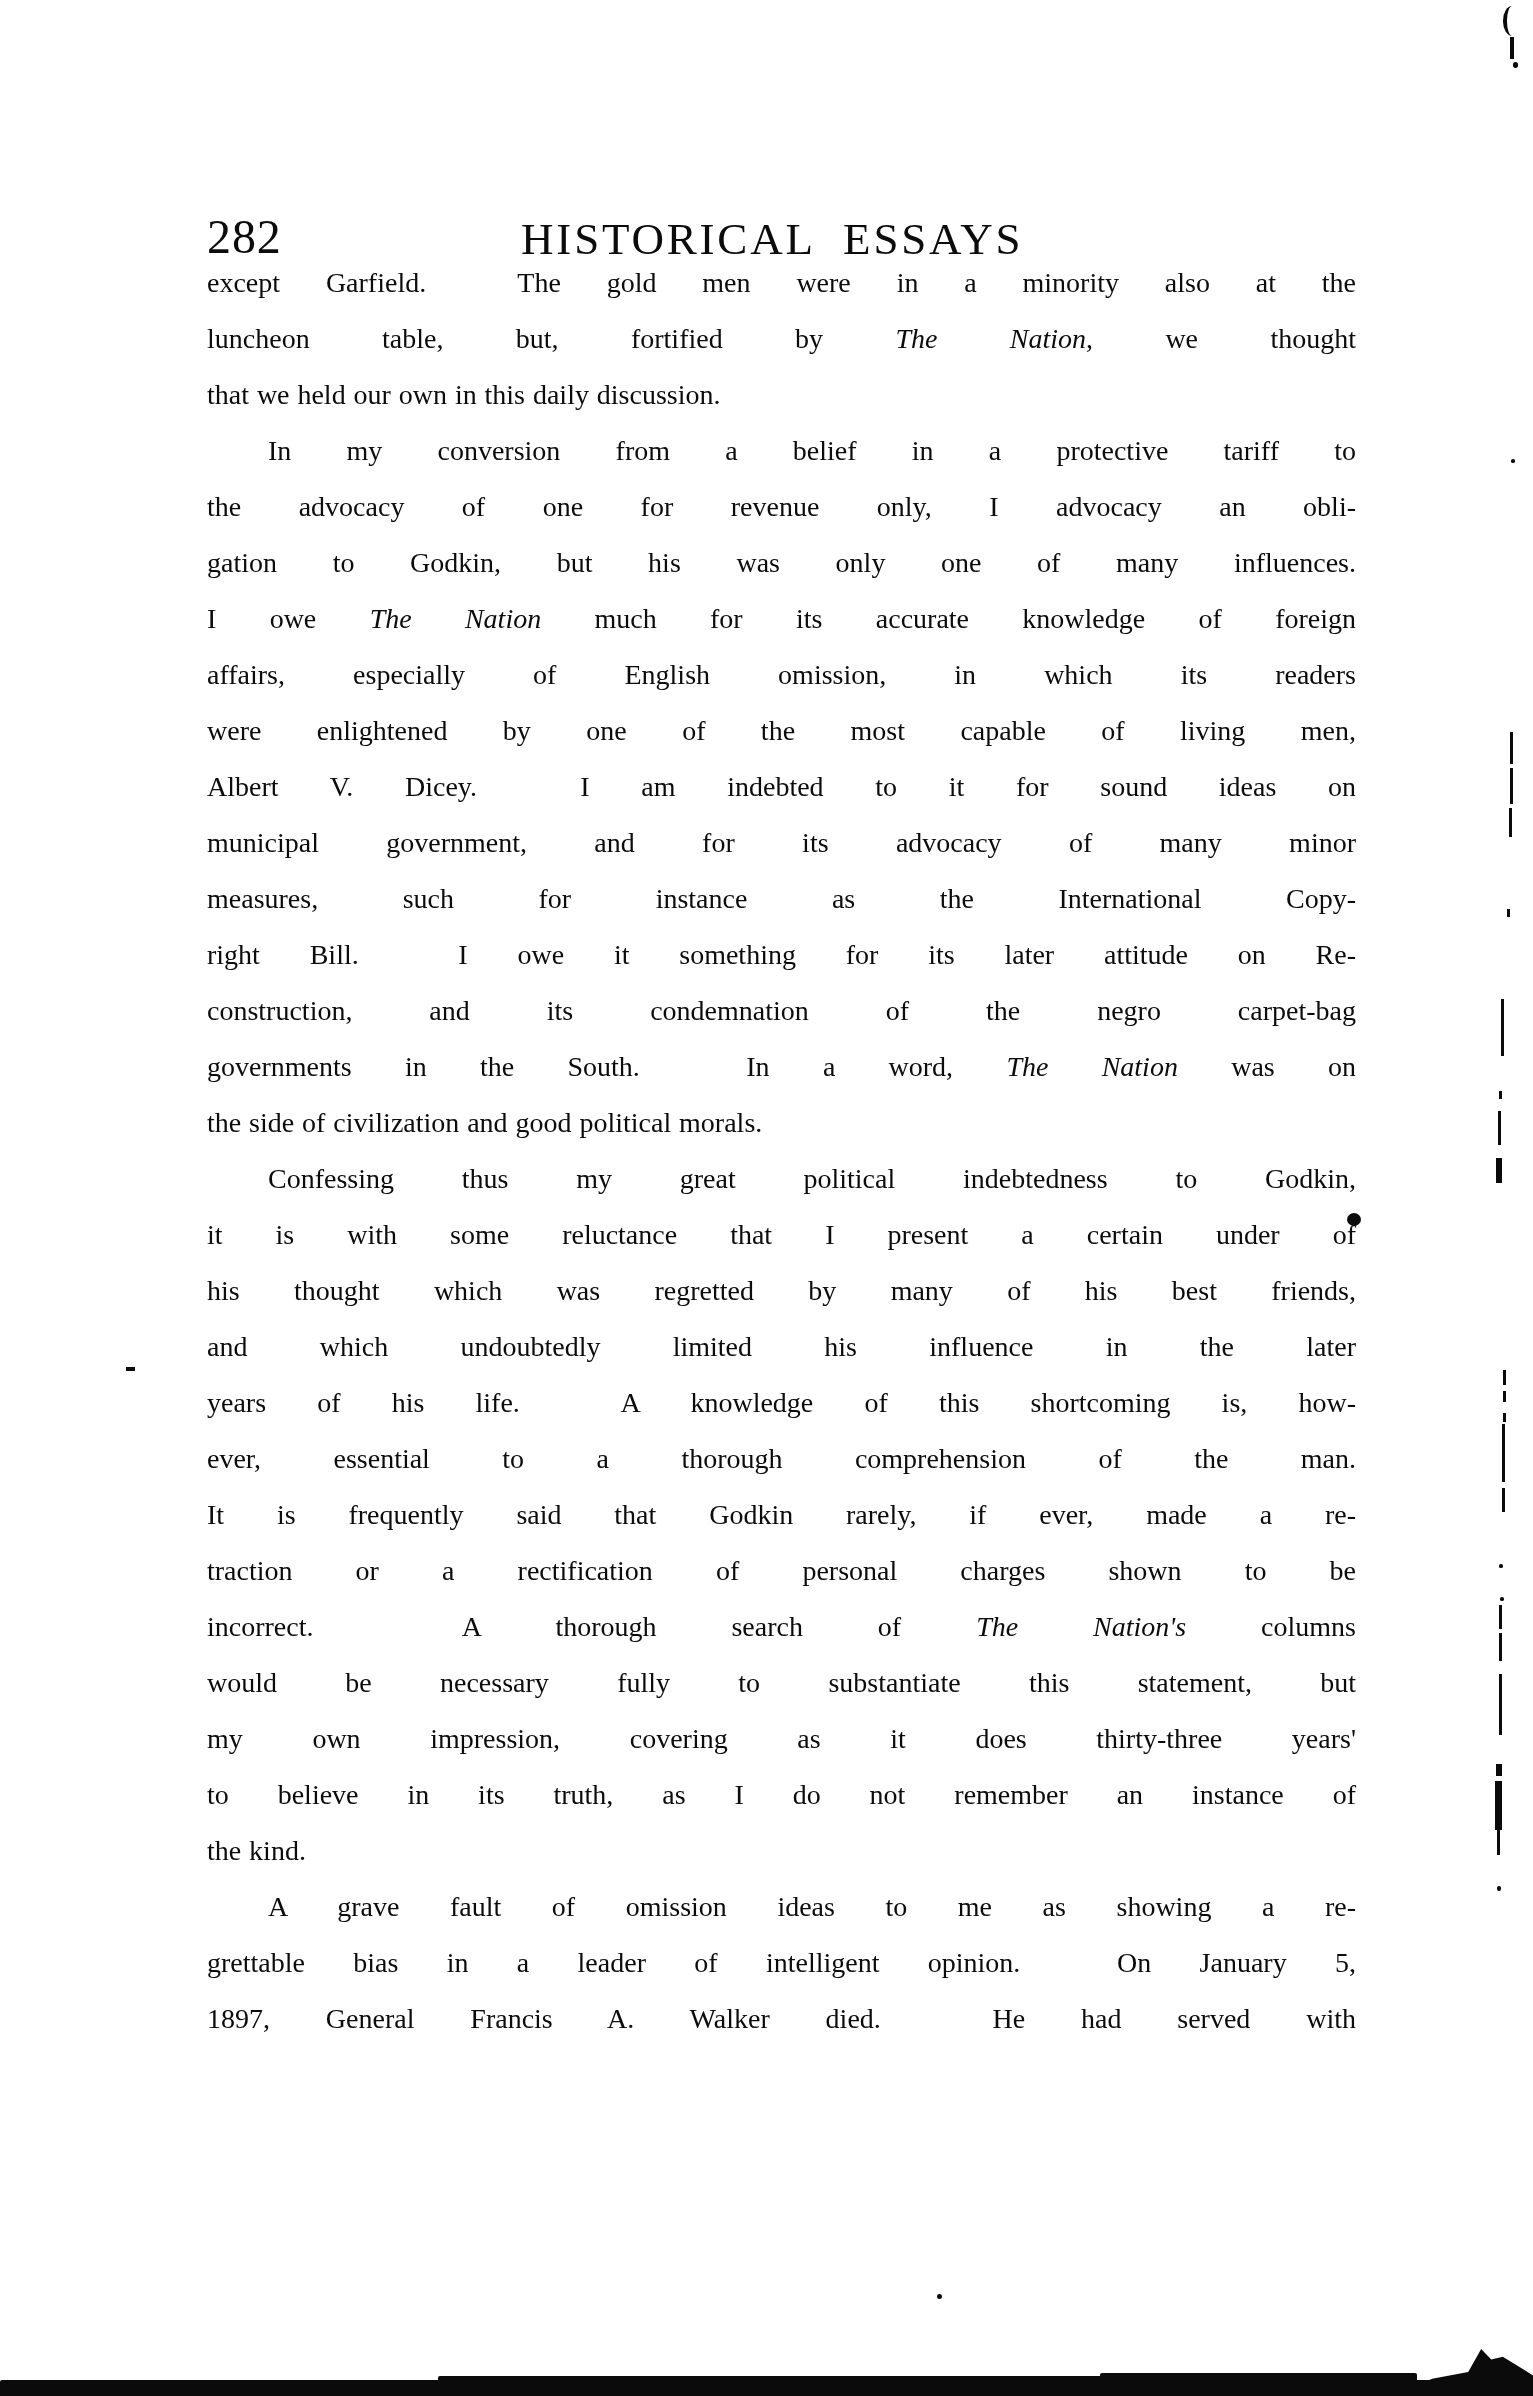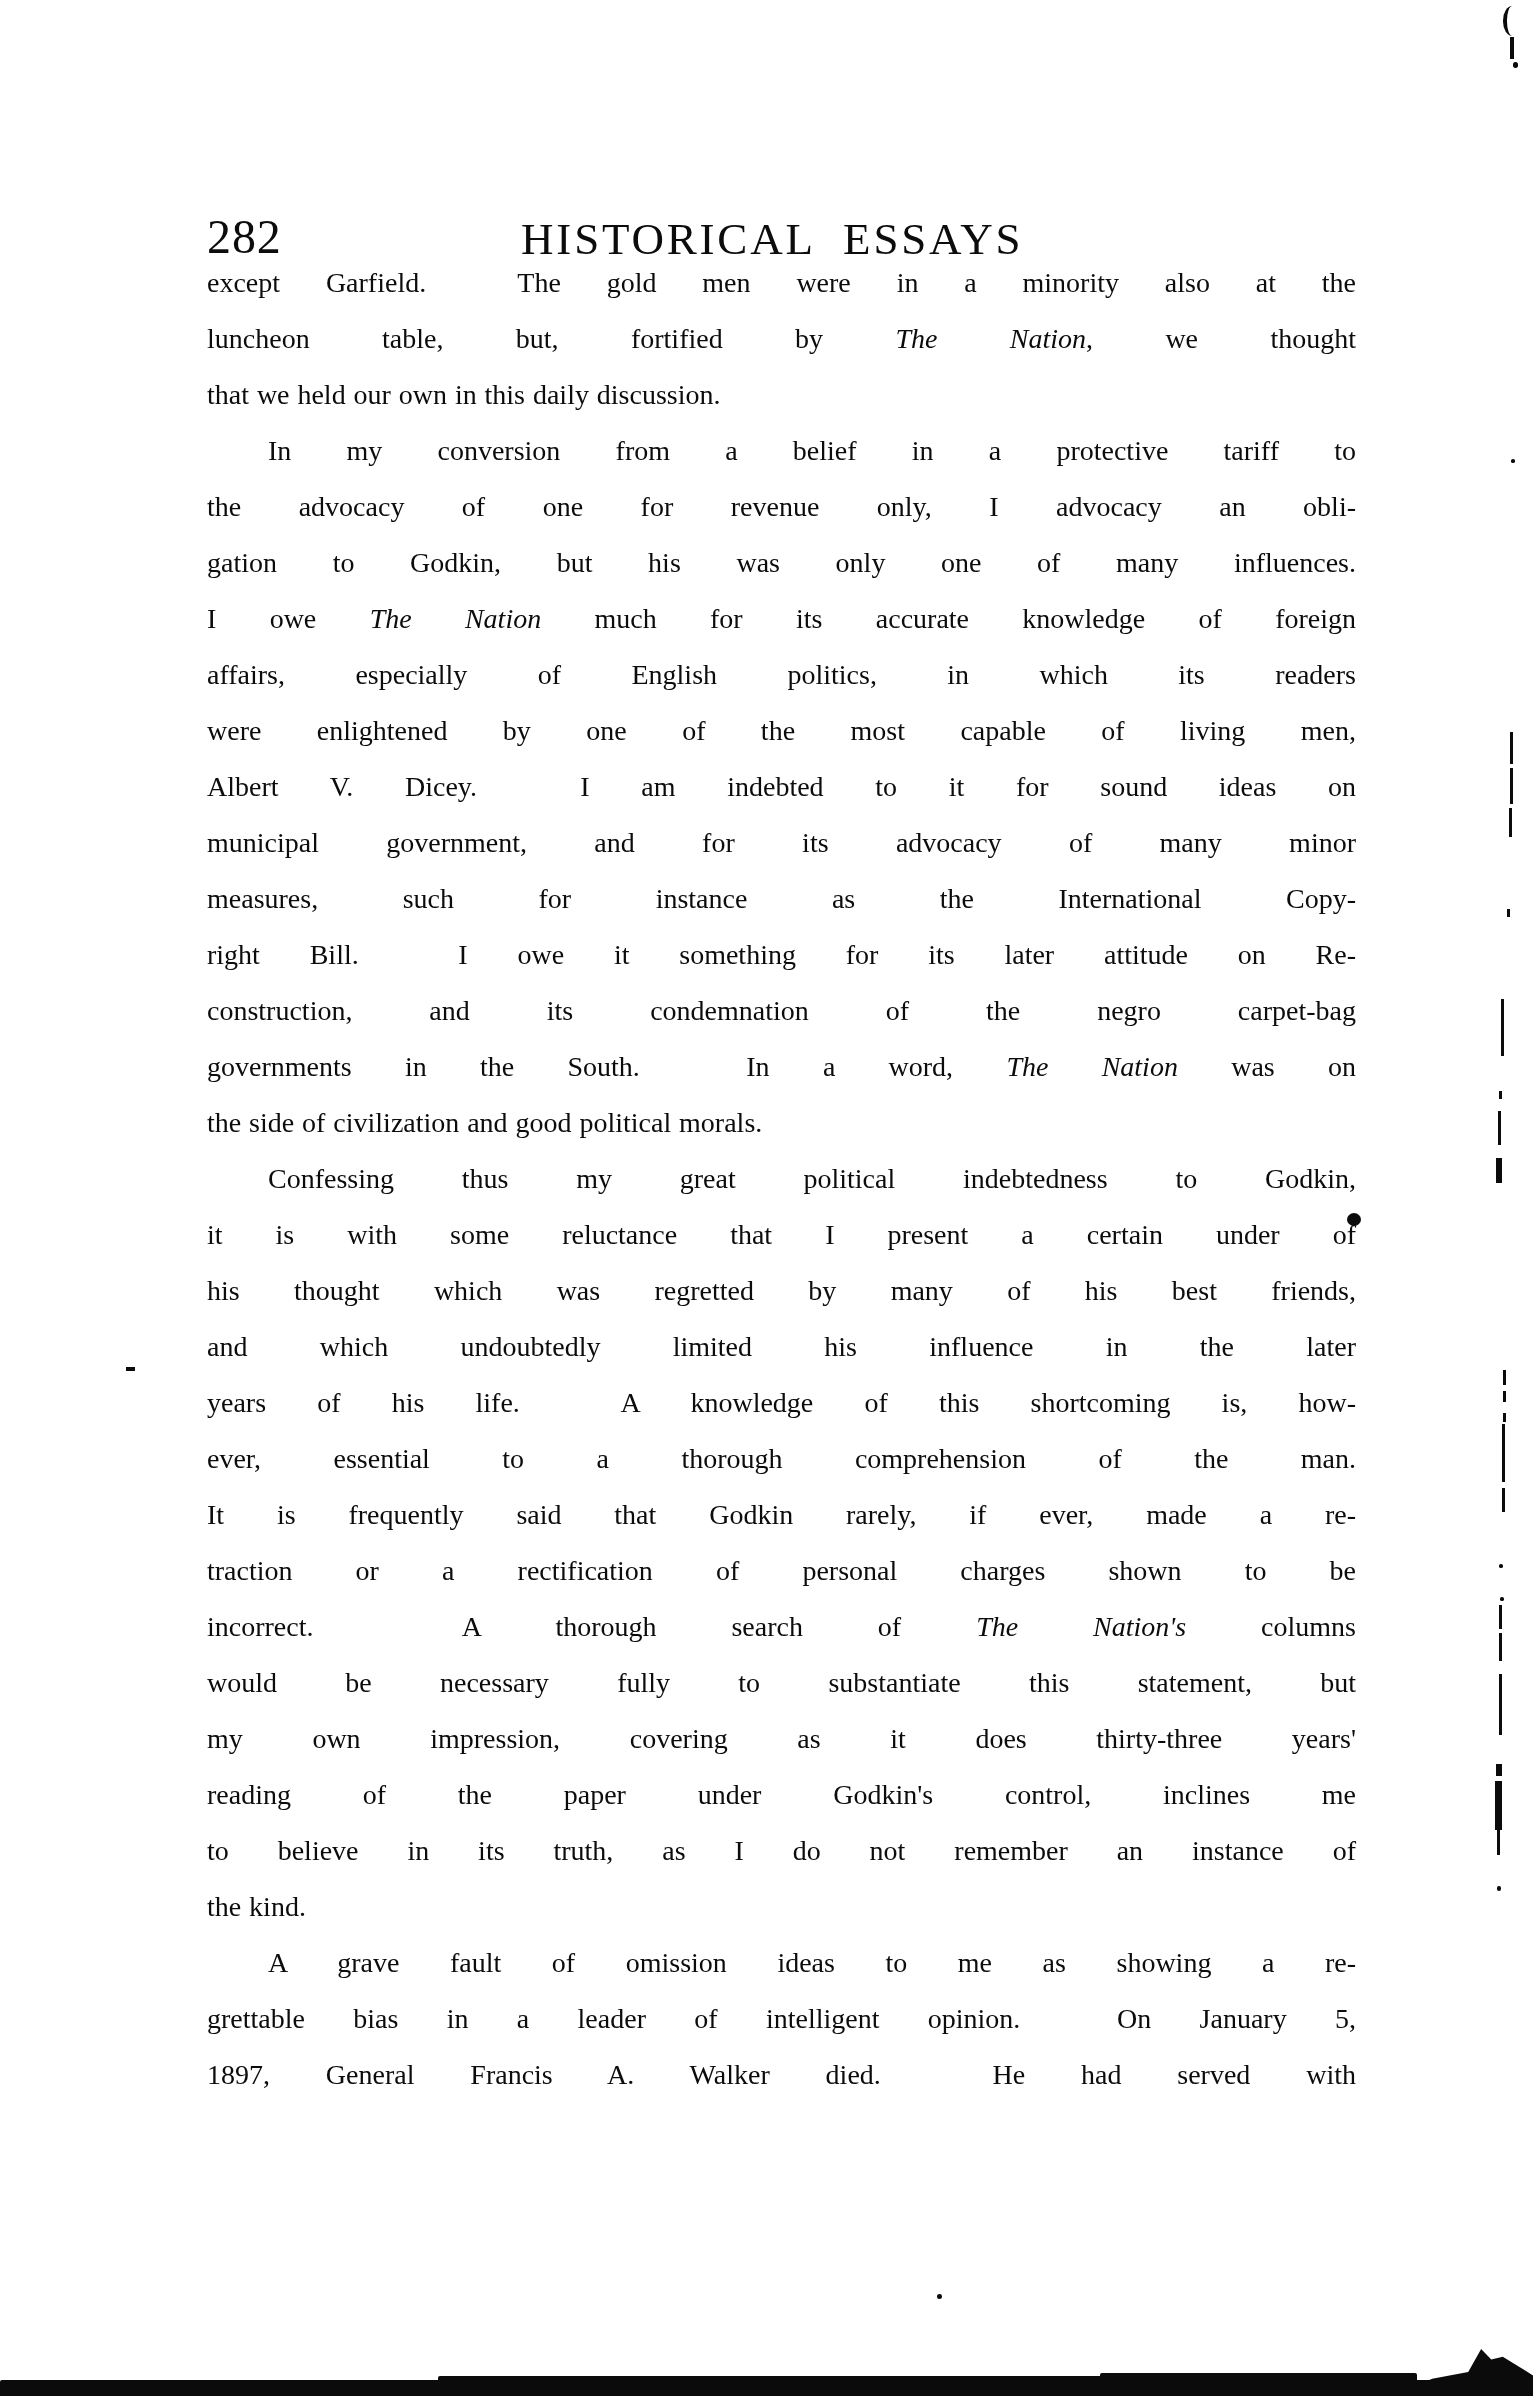--- a/index.html
+++ b/index.html
@@ -94,41 +94,40 @@
   </div>
 
   <div id="page-text">
       <div class="line">except Garfield.&nbsp; The gold men were in a minority also at the</div>
       <div class="line">luncheon table, but, fortified by <i>The Nation</i>, we thought</div>
       <div class="line para-end">that we held our own in this daily discussion.</div>
       <div class="line indent">In my conversion from a belief in a protective tariff to</div>
       <div class="line">the advocacy of one for revenue only, I advocacy an obli-</div>
       <div class="line">gation to Godkin, but his was only one of many influences.</div>
       <div class="line">I owe <i>The Nation</i> much for its accurate knowledge of foreign</div>
-      <div class="line">affairs, especially of English politics, in which its readers</div>
+      <div class="line">affairs, especially of English omission, in which its readers</div>
       <div class="line">were enlightened by one of the most capable of living men,</div>
       <div class="line">Albert V. Dicey.&nbsp; I am indebted to it for sound ideas on</div>
       <div class="line">municipal government, and for its advocacy of many minor</div>
       <div class="line">measures, such for instance as the International Copy-</div>
       <div class="line">right Bill.&nbsp; I owe it something for its later attitude on Re-</div>
       <div class="line">construction, and its condemnation of the negro carpet-bag</div>
       <div class="line">governments in the South.&nbsp; In a word, <i>The Nation</i> was on</div>
       <div class="line para-end">the side of civilization and good political morals.</div>
       <div class="line indent">Confessing thus my great political indebtedness to Godkin,</div>
       <div class="line">it is with some reluctance that I present a certain under of</div>
       <div class="line">his thought which was regretted by many of his best friends,</div>
       <div class="line">and which undoubtedly limited his influence in the later</div>
       <div class="line">years of his life.&nbsp; A knowledge of this shortcoming is, how-</div>
       <div class="line">ever, essential to a thorough comprehension of the man.</div>
       <div class="line">It is frequently said that Godkin rarely, if ever, made a re-</div>
       <div class="line">traction or a rectification of personal charges shown to be</div>
       <div class="line">incorrect.&nbsp; A thorough search of <i>The Nation's</i> columns</div>
       <div class="line">would be necessary fully to substantiate this statement, but</div>
       <div class="line">my own impression, covering as it does thirty-three years'</div>
-      <div class="line">reading of the paper under Godkin's control, inclines me</div>
       <div class="line">to believe in its truth, as I do not remember an instance of</div>
       <div class="line para-end">the kind.</div>
       <div class="line indent">A grave fault of omission ideas to me as showing a re-</div>
       <div class="line">grettable bias in a leader of intelligent opinion.&nbsp; On January 5,</div>
       <div class="line">1897, General Francis A. Walker died.&nbsp; He had served with</div>
     </div>
 
   <div id="artifact-layer">
       <div class="art art-paren" style="left: 1503px; top: 5.6px; width: 13px; height: 30px;"></div>
       <div class="art art-bar" style="left: 1510px; top: 37px; width: 3.7px; height: 22.4px;"></div>

